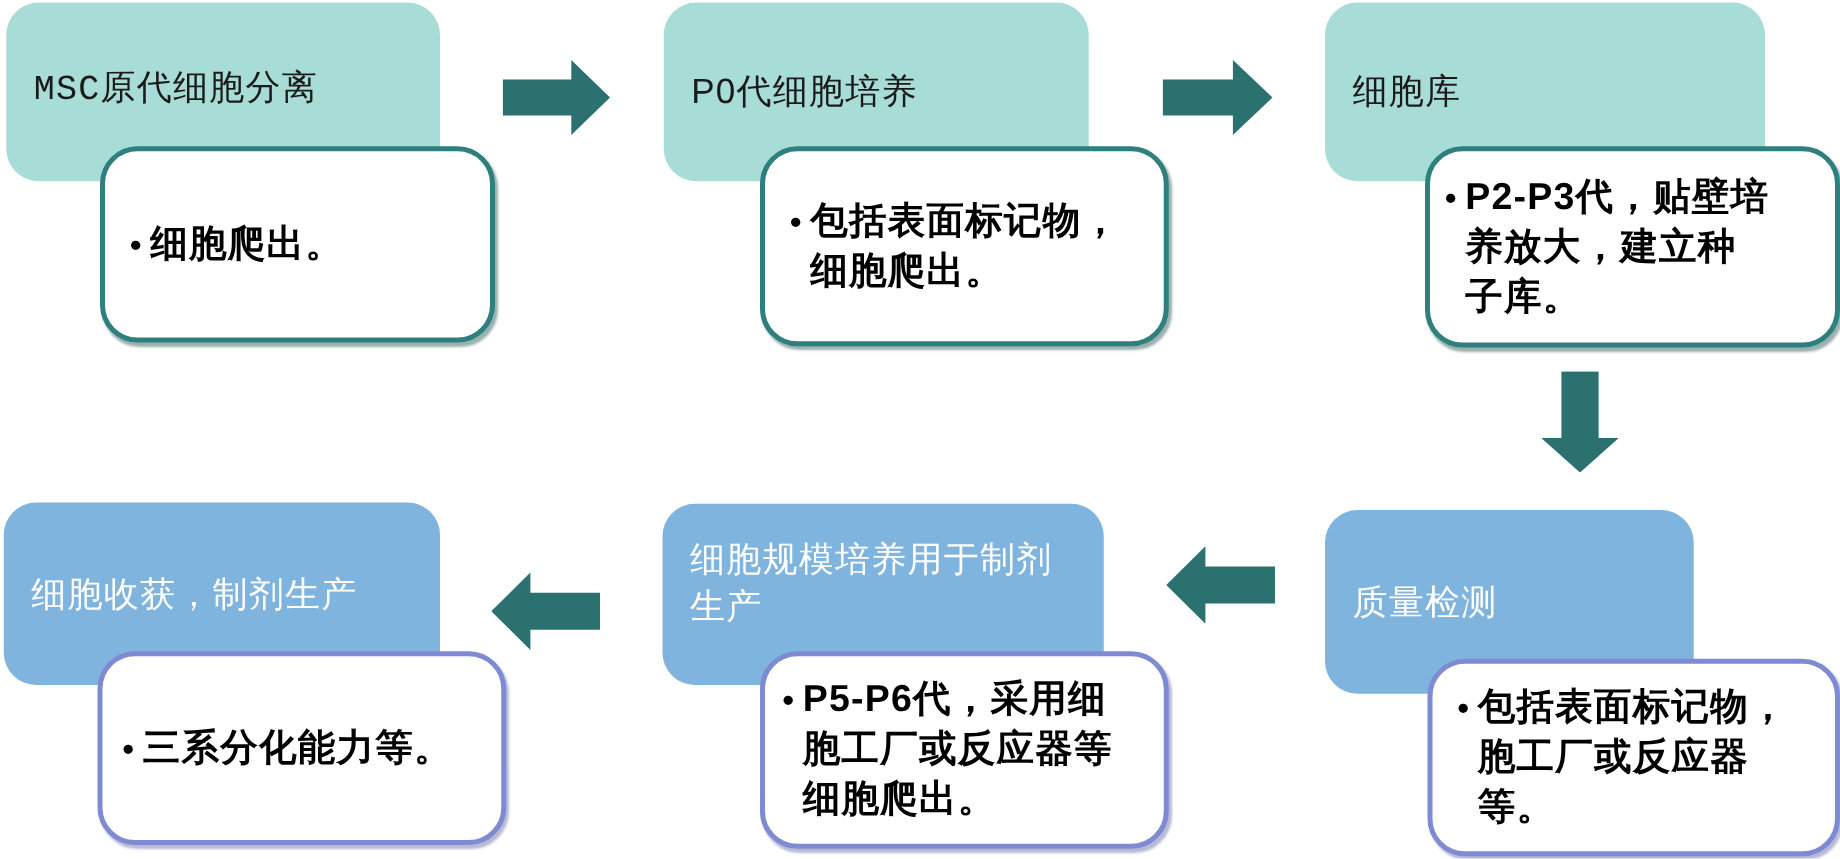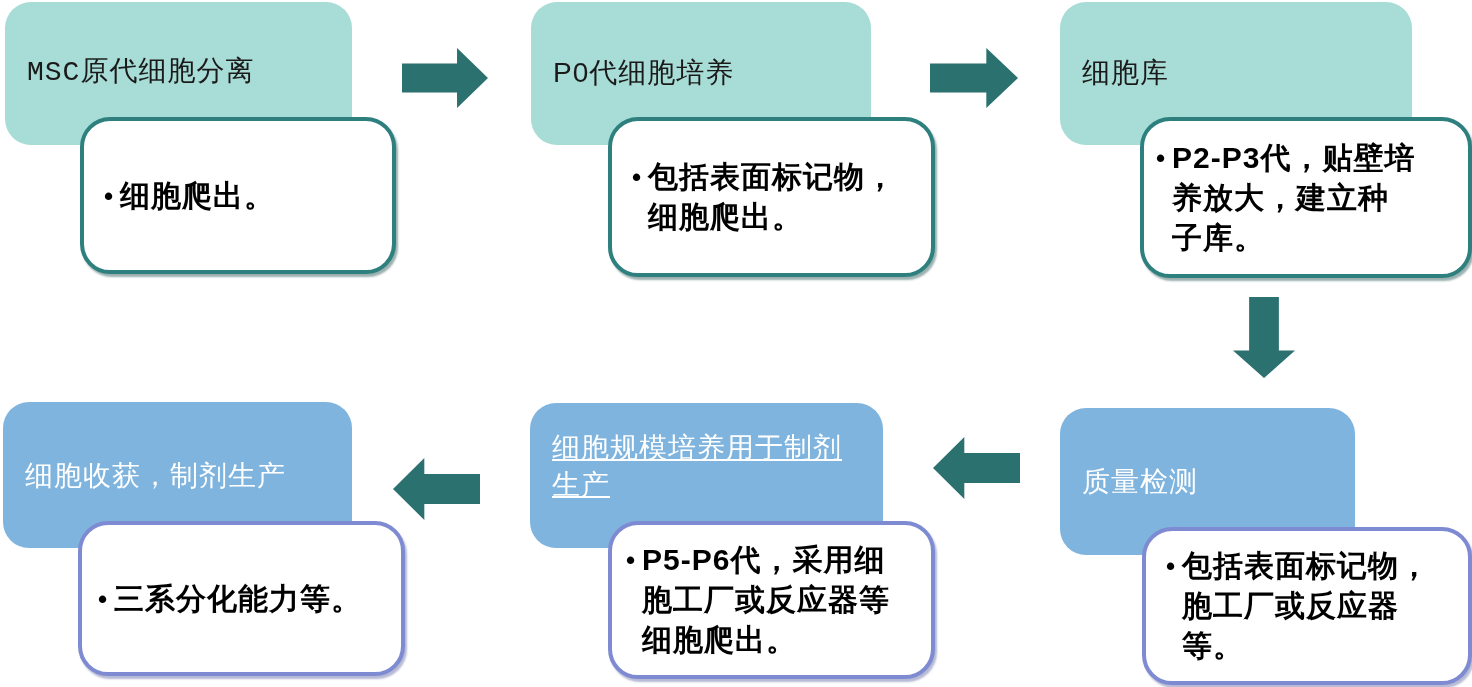--- a/index.html
+++ b/index.html
@@ -136,21 +136,21 @@
     <div class="detail">
       <span class="bullet">•</span>
       <span class="detail-text">包括表面标记物，
 胞工厂或反应器等。</span>
     </div>
   </div>
 
   <div class="arrow left" style="left:933px; top:437px; width:87px; height:62px;"></div>
 
   <div class="step-box blue" style="left:530px; top:403px; width:353px; height:145px; align-items:flex-start;">
-    <div class="step-title" style="margin-top:26px;text-decoration:underline;">细胞规模培养用于制剂
+    <div class="step-title" style="margin-top:26px;">细胞规模培养用于制剂
 生产</div>
   </div>
   <div class="callout blue-border" style="left:608px; top:521px; width:327px; height:158px; padding-left:14px;">
     <div class="detail">
       <span class="bullet">•</span>
       <span class="detail-text">P5-P6代，采用细
 胞工厂或反应器等
 细胞爬出。</span>
     </div>
   </div>

